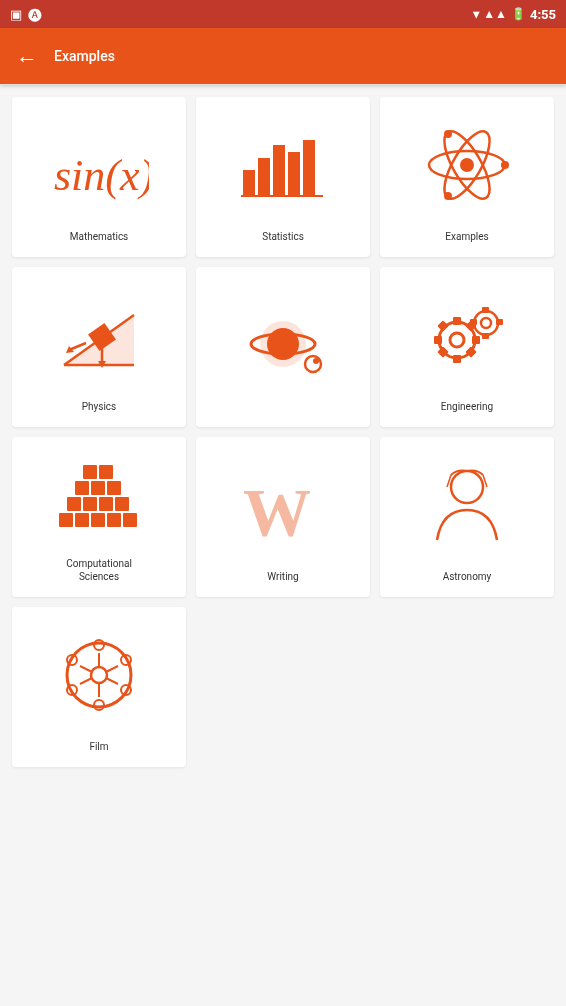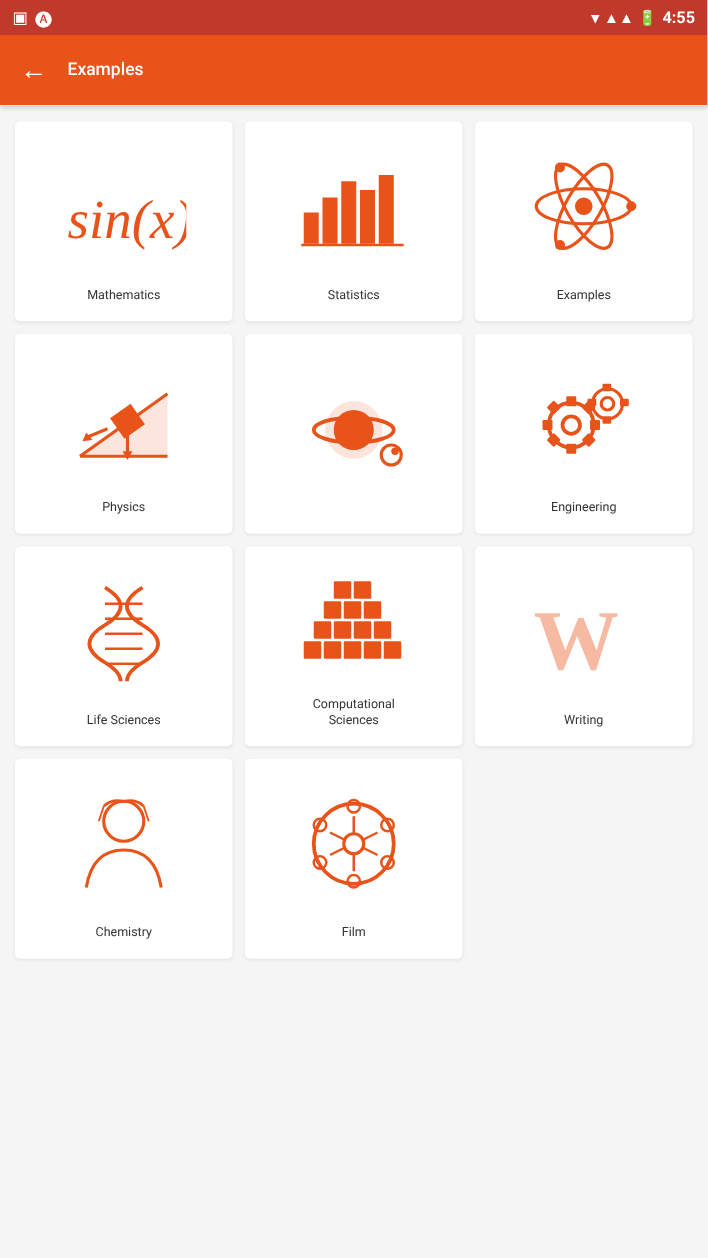--- a/index.html
+++ b/index.html
@@ -222,36 +222,20 @@
         <rect x="60" y="12" width="7" height="6" rx="1" fill="#e8531a"></rect>
         <rect x="60" y="38" width="7" height="6" rx="1" fill="#e8531a"></rect>
         <rect x="74" y="24" width="7" height="6" rx="1" fill="#e8531a"></rect>
         <rect x="48" y="24" width="7" height="6" rx="1" fill="#e8531a"></rect>
       </svg>
     </div>
     <div class="card-label">Engineering</div>
   </div>
 
 
-  <div class="card">
-    <div class="card-icon">
-      <svg width="90" height="80" viewBox="0 0 90 80">
-
-        <path d="M30,5 Q55,20 30,35 Q5,50 30,65 Q55,80 30,95" fill="none" stroke="#e8531a" stroke-width="3"></path>
-        <path d="M60,5 Q35,20 60,35 Q85,50 60,65 Q35,80 60,95" fill="none" stroke="#e8531a" stroke-width="3"></path>
-
-        <line x1="30" y1="18" x2="60" y2="18" stroke="#e8531a" stroke-width="2"></line>
-        <line x1="30" y1="30" x2="60" y2="30" stroke="#e8531a" stroke-width="2"></line>
-        <line x1="30" y1="42" x2="60" y2="42" stroke="#e8531a" stroke-width="2"></line>
-        <line x1="30" y1="54" x2="60" y2="54" stroke="#e8531a" stroke-width="2"></line>
-        <line x1="30" y1="66" x2="60" y2="66" stroke="#e8531a" stroke-width="2"></line>
-      </svg>
-    </div>
-    <div class="card-label">Life Sciences</div>
-  </div>
 
   <div class="card">
     <div class="card-icon">
       <svg width="90" height="70" viewBox="0 0 90 70">
 
         <rect x="5" y="50" width="14" height="14" rx="1" fill="#e8531a"></rect>
         <rect x="21" y="50" width="14" height="14" rx="1" fill="#e8531a"></rect>
         <rect x="37" y="50" width="14" height="14" rx="1" fill="#e8531a"></rect>
         <rect x="53" y="50" width="14" height="14" rx="1" fill="#e8531a"></rect>
         <rect x="69" y="50" width="14" height="14" rx="1" fill="#e8531a"></rect>
@@ -286,21 +270,21 @@
       <svg width="90" height="80" viewBox="0 0 90 80">
 
         <circle cx="45" cy="22" r="16" fill="none" stroke="#e8531a" stroke-width="2.5"></circle>
         <path d="M15,75 Q20,45 45,45 Q70,45 75,75" fill="none" stroke="#e8531a" stroke-width="2.5"></path>
 
         <path d="M29,10 Q35,4 45,6 Q55,4 61,10" fill="none" stroke="#e8531a" stroke-width="2"></path>
         <line x1="29" y1="10" x2="25" y2="22" stroke="#e8531a" stroke-width="1.5"></line>
         <line x1="61" y1="10" x2="65" y2="22" stroke="#e8531a" stroke-width="1.5"></line>
       </svg>
     </div>
-    <div class="card-label">Chemistry</div>
+    <div class="card-label">Astronomy</div>
   </div>
 
   <div class="card">
     <div class="card-icon">
       <svg width="90" height="80" viewBox="0 0 90 80">
 
         <circle cx="45" cy="40" r="32" fill="none" stroke="#e8531a" stroke-width="3"></circle>
 
         <circle cx="45" cy="40" r="8" fill="none" stroke="#e8531a" stroke-width="2.5"></circle>
 

